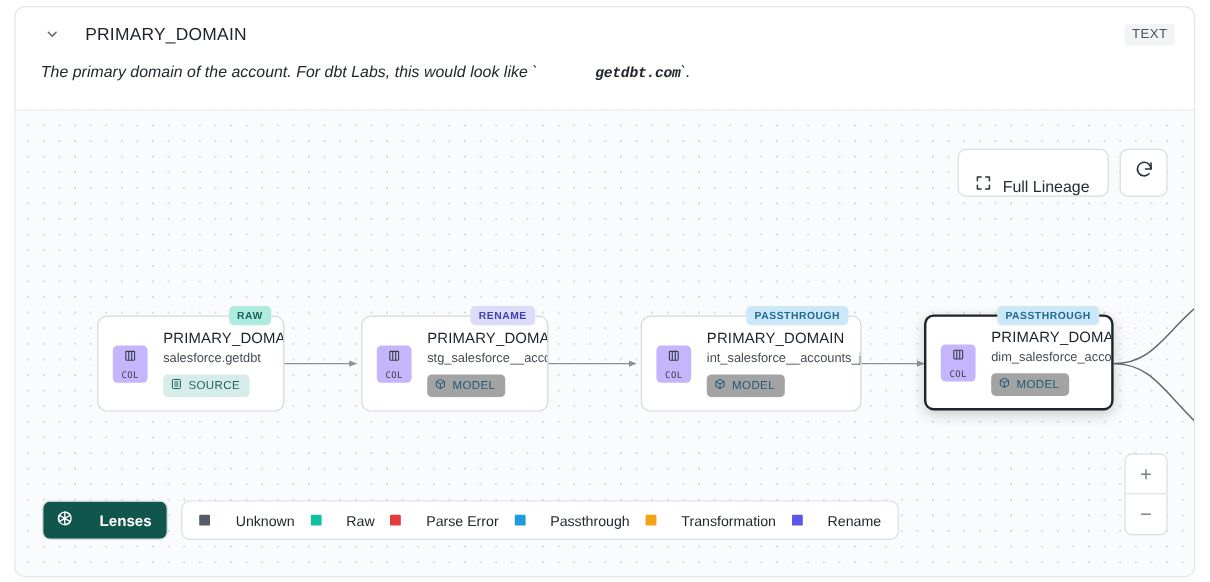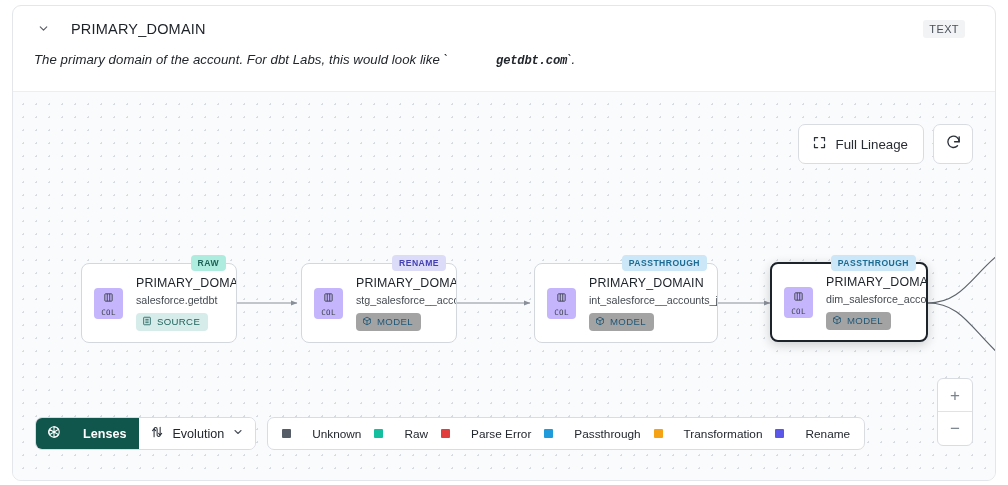--- a/index.html
+++ b/index.html
@@ -47,21 +47,21 @@
   }
   .chevron-btn svg { display: block; }
   .col-title {
     font-size: 14.5px;
     color: #1d2228;
     letter-spacing: .2px;
     margin-left: 19px;
   }
   .text-badge {
     position: absolute;
-    right: 30px;
+    right: 16px;
     top: 14px;
     background: #f1f3f5;
     color: #4a5159;
     font-size: 11px;
     letter-spacing: .4px;
     padding: 3px 6px 3px 6px;
     border-radius: 3px;
   }
   .desc {
     font-style: italic;
@@ -114,21 +114,21 @@
     display: flex;
     gap: 9px;
     z-index: 6;
   }
   .btn-lineage {
     height: 40px;
     background: #ffffff;
     border: 1px solid #d9dde2;
     border-radius: 7px;
     display: flex;
-    align-items: center;
+    align-items: flex-end;
     gap: 9px;
     padding: 0 15px 0 13px;
     cursor: pointer;
     font-size: 13.3px;
     color: #272c33;
   }
   .btn-refresh {
     width: 40px;
     height: 40px;
     background: #ffffff;
@@ -499,35 +499,20 @@
           <span>
             <svg width="14" height="14" viewBox="0 0 24 24" fill="none" stroke="#ffffff" stroke-width="1.9">
               <circle cx="12" cy="12" r="9"></circle>
               <path d="M12 3 a9 9 0 0 1 7.8 4.5 L12 12z"></path>
               <path d="M19.8 16.5 a9 9 0 0 1-7.8 4.5 L12 12z"></path>
               <path d="M4.2 16.5 a9 9 0 0 1 0-9 L12 12z"></path>
             </svg>
           </span>
           <span>Lenses</span>
         </div>
-        <div class="evo-btn">
-          <span>
-            <svg width="14" height="14" viewBox="0 0 24 24" fill="none" stroke="#2b3139" stroke-width="1.8" stroke-linecap="round" stroke-linejoin="round">
-              <path d="M7 20 V7 a2.6 2.6 0 0 1 5.2 0 V17 a2.6 2.6 0 0 0 5.2 0 V4"></path>
-              <polyline points="4.4 9.6 7 6.6 9.6 9.6"></polyline>
-              <polyline points="14.8 14.4 17.4 17.4 20 14.4"></polyline>
-            </svg>
-          </span>
-          <span>Evolution</span>
-          <span>
-            <svg width="12" height="12" viewBox="0 0 24 24" fill="none" stroke="#4c535b" stroke-width="2.2" stroke-linecap="round" stroke-linejoin="round">
-              <polyline points="6 9 12 15 18 9"></polyline>
-            </svg>
-          </span>
-        </div>
       </div>
 
       <div class="legend">
         <div class="legend-item">
           <span class="swatch" style="background:#565d66"></span>
           <span>Unknown</span>
         </div>
         <div class="legend-item">
           <span class="swatch" style="background:#14bfa0"></span>
           <span>Raw</span>

